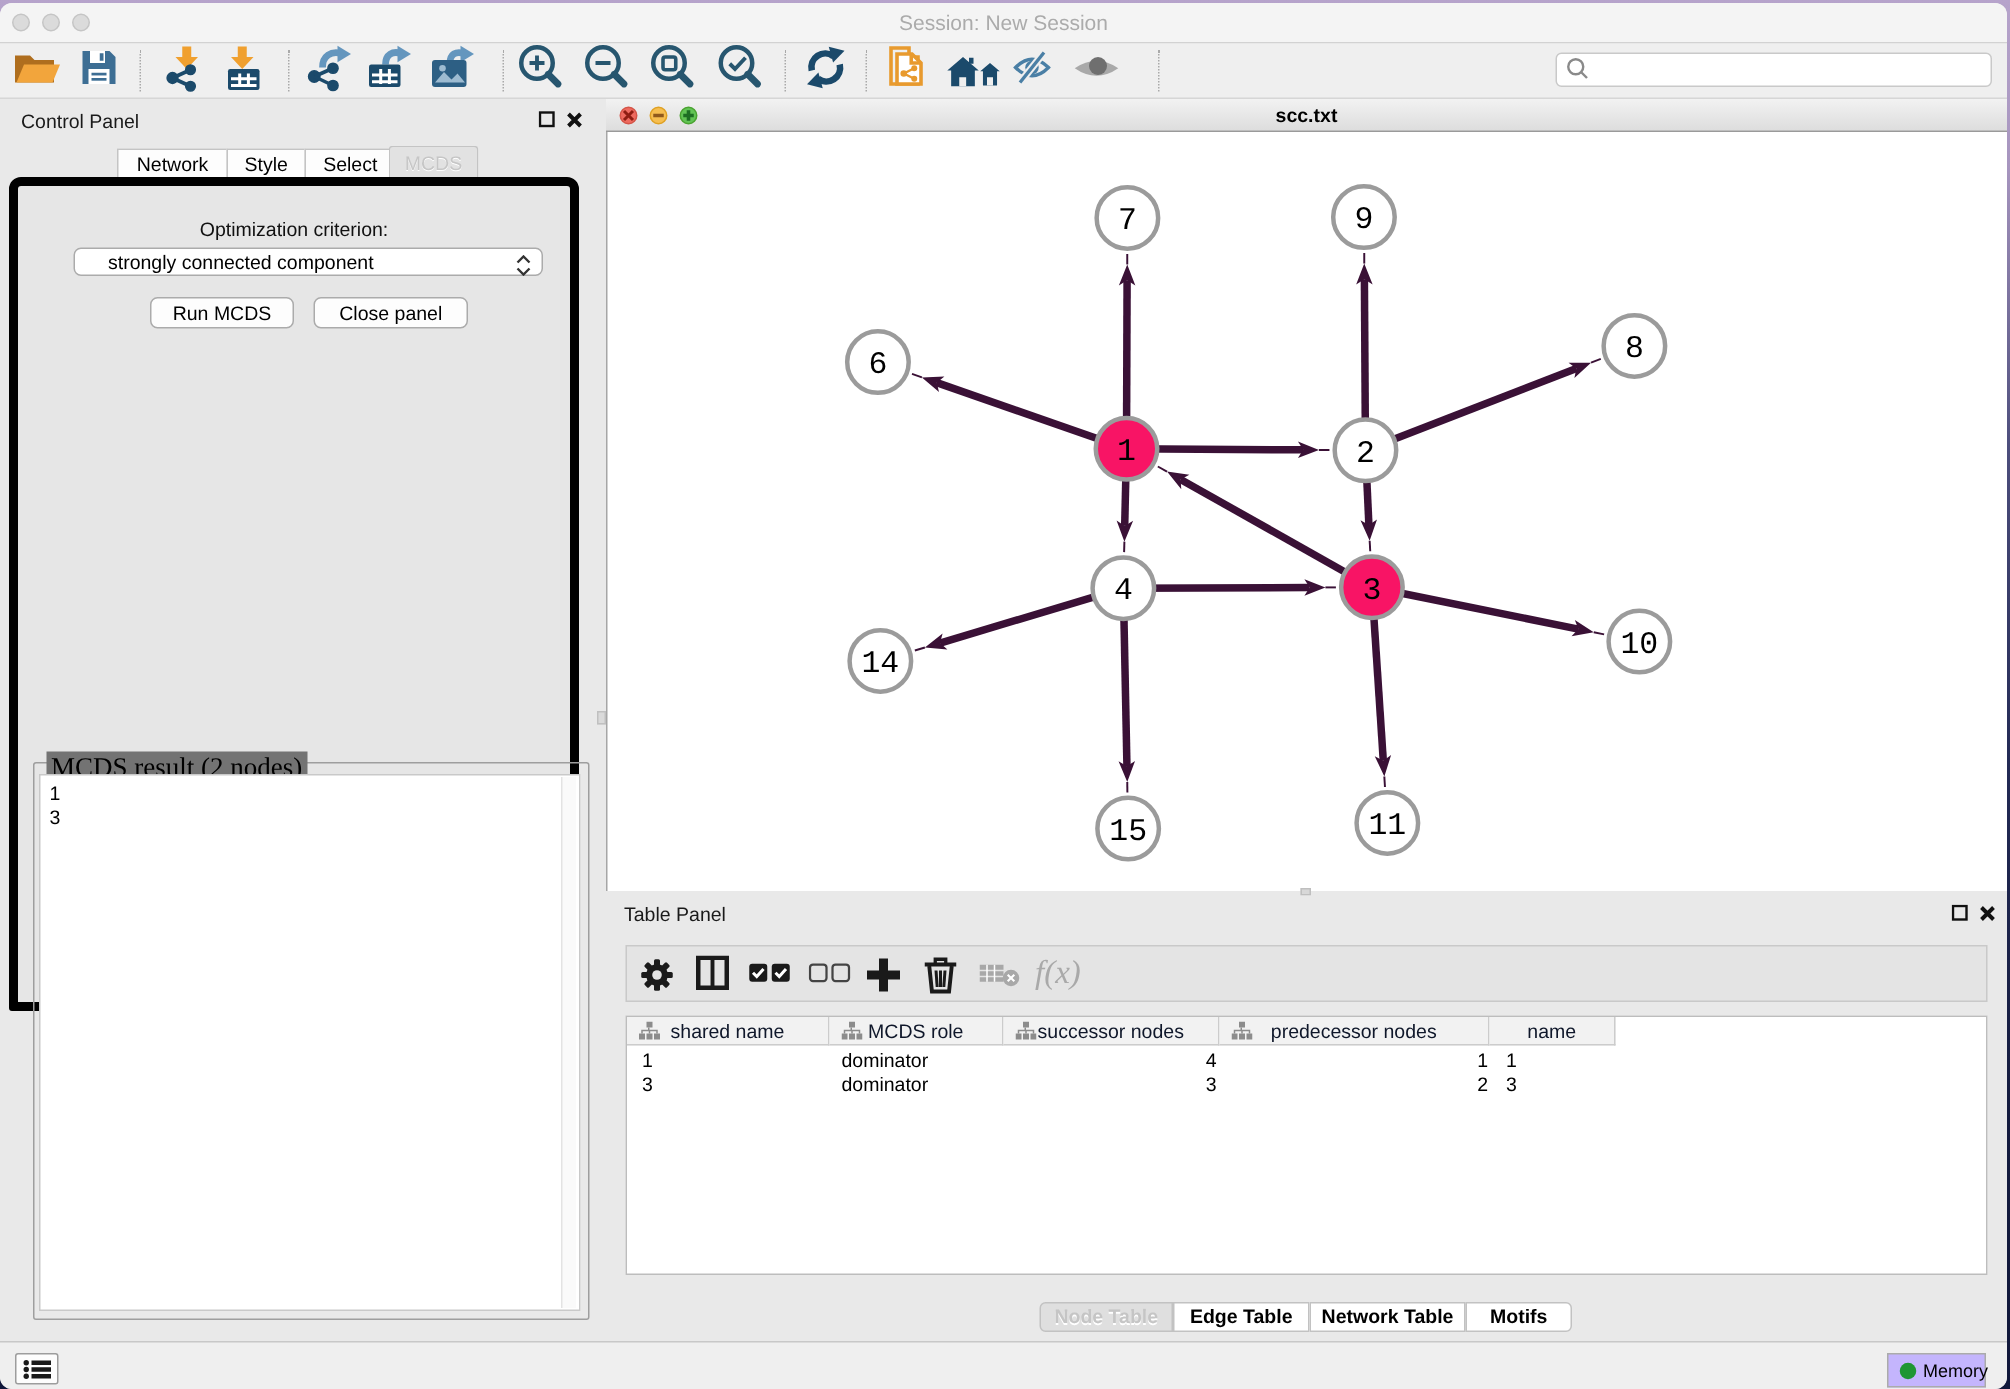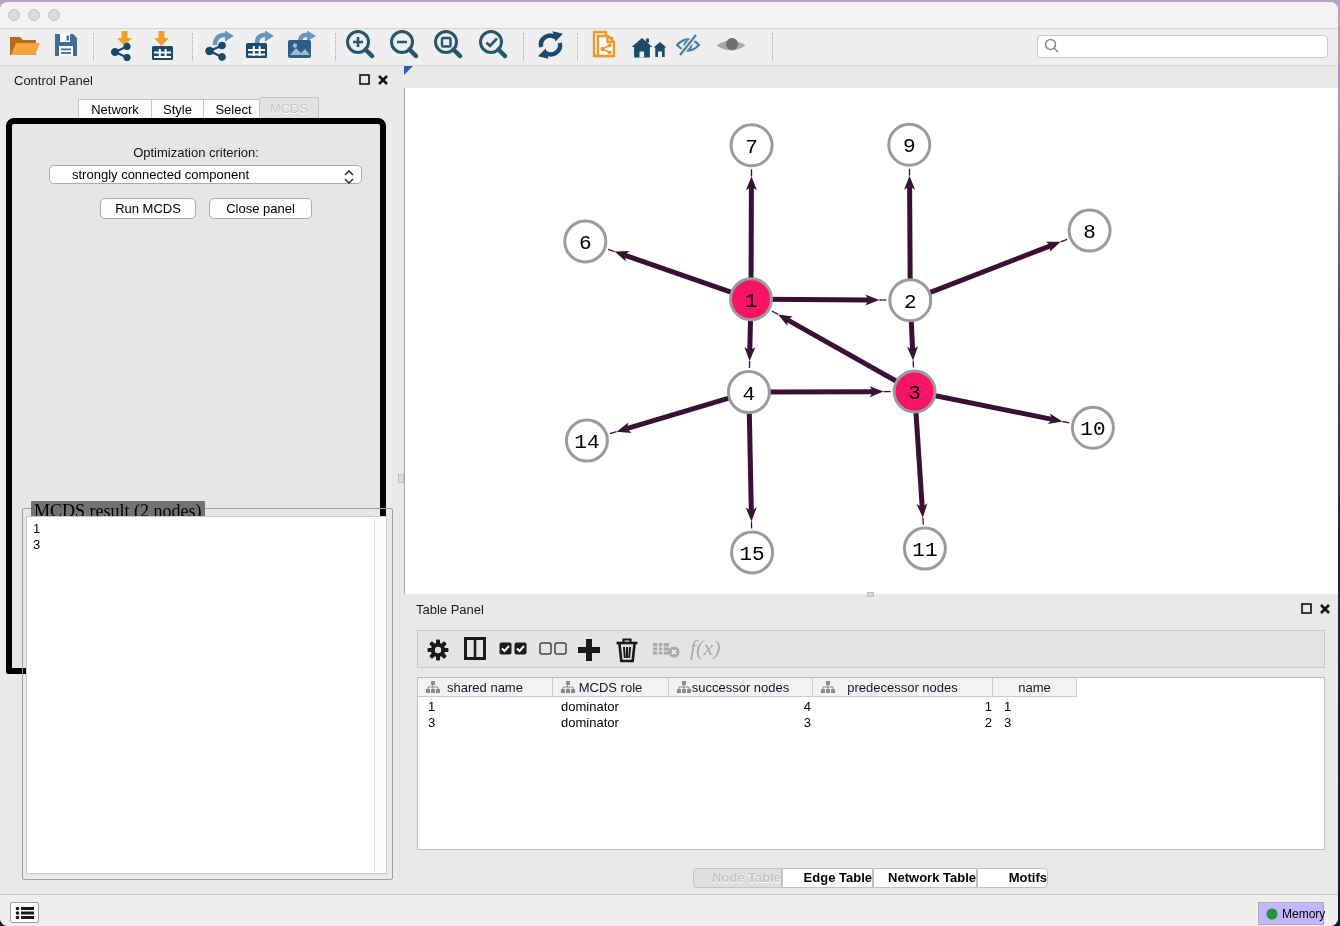--- a/index.html
+++ b/index.html
@@ -35,31 +35,32 @@
 #netname{position:absolute;top:3px;left:0;width:100%;text-align:center;font-size:13px;font-weight:bold;color:#000;}
 #canvas{position:absolute;left:0;top:22px;width:934px;height:506px;background:#fff;border-left:1px solid #A6A6A6;box-sizing:border-box;}
 
 #tpanel{position:absolute;left:404px;top:595px;width:934px;height:296px;background:#E9E9E9;}
 #tphead{position:absolute;left:12px;top:5px;font-size:13px;color:#1a1a1a;}
 #ttoolbar{position:absolute;left:13px;top:33px;width:908px;height:38px;background:#E4E4E4;border:1px solid #C9C9C9;box-sizing:border-box;}
 #ttable{position:absolute;left:13px;top:80px;width:908px;height:173px;background:#fff;border:1px solid #BDBDBD;box-sizing:border-box;}
 .th{position:absolute;top:0;height:19px;background:#F2F2F2;border-right:1px solid #CCC;border-bottom:1px solid #CCC;box-sizing:border-box;font-size:13px;text-align:center;line-height:19px;color:#0f172a;}
 .hicon{position:absolute;left:8px;top:3px;}
 .cell{position:absolute;font-size:13px;color:#000;height:16px;line-height:16px;}
-.btab{position:absolute;top:271px;height:20px;box-sizing:border-box;background:#fff;border:1px solid #C2C2C2;font-size:13px;font-weight:bold;text-align:right;line-height:18px;color:#000;}
+.btab{position:absolute;top:271px;height:20px;box-sizing:border-box;background:#fff;border:1px solid #C2C2C2;font-size:13px;font-weight:bold;text-align:center;line-height:18px;color:#000;}
 
 #statusbar{position:absolute;left:0;top:892px;width:1338px;height:32px;background:#EFEFEF;border-top:1px solid #C8C8C8;}
 #listbtn{position:absolute;left:10px;top:7px;width:29px;height:21px;background:#FDFDFD;border:1px solid #9D9D9D;box-sizing:border-box;border-radius:2px;}
 #membtn{position:absolute;left:1258px;top:7px;width:66px;height:23px;background:#c4b5fd;border:1px solid #ABABAB;box-sizing:border-box;font-size:12px;color:#000;}
 </style></head><body>
 <div id="win">
 <div id="titlebar">
  <div class="tbtn" style="left:8px;"></div>
  <div class="tbtn" style="left:28px;"></div>
  <div class="tbtn" style="left:48px;"></div>
+ <div id="wtitle">Session: New Session</div>
 </div>
 <div id="toolbar">
  <svg class="ticon" style="left:5px" width="36" height="36">
   <path d="M5 10 h10 l3 3 h13 v15 h-26 z" fill="#AF6E1E"></path>
   <path d="M11 16 h24 l-5 12 h-24 z" fill="#F2A53C"></path>
  </svg>
  <svg class="ticon" style="left:48px" width="36" height="36">
   <path d="M7 7 h18 l4 4 v18 h-22 z" fill="#3D6E94"></path>
   <rect x="12" y="7" width="10" height="8" fill="#fff"></rect>
         <rect x="18.5" y="8.5" width="2.5" height="5" fill="#3D6E94"></rect>
@@ -213,20 +214,38 @@
             <div style="padding:4px 0 0 6px;line-height:16px;">1<br>3</div>
     <div id="fsscroll"></div>
    </div>
   </div>
  </div>
 </div>
 <div id="netwin">
  <svg style="position:absolute;left:0;top:0" width="10" height="10">
         <path d="M0 0 h9 l-9 9 z" fill="#2B5FAC"></path>
       </svg>
+ <div id="nettitle">
+  <div class="tl" style="left:9px;background:#EE6A5F;border:1px solid #D45548;">
+          <svg width="10" height="10">
+            <path d="M2 2 L8 8 M8 2 L2 8" stroke="#8F1D12" stroke-width="2"></path>
+          </svg>
+        </div>
+  <div class="tl" style="left:29px;background:#F6BE50;border:1px solid #DFA123;">
+          <svg width="10" height="10">
+            <line x1="1.5" y1="5" x2="8.5" y2="5" stroke="#90591B" stroke-width="2.4"></line>
+          </svg>
+        </div>
+  <div class="tl" style="left:49px;background:#62C455;border:1px solid #4AA330;">
+          <svg width="10" height="10">
+            <path d="M5 1.5 V8.5 M1.5 5 H8.5" stroke="#1E6E23" stroke-width="2.4"></path>
+          </svg>
+        </div>
+  <div id="netname">scc.txt</div>
+ </div>
  <div id="canvas">
   <svg width="933" height="505" style="position:absolute;left:1px;top:0" font-family="Liberation Mono, monospace">
 <line x1="345.0" y1="211.2" x2="345.4" y2="98.8" stroke="#3A1136" stroke-width="5"></line>
 <line x1="345.5" y1="88.3" x2="345.5" y2="81.3" stroke="#3A1136" stroke-width="1.3"></line>
 <polygon points="345.5,88.3 350.9,102.3 345.4,98.8 339.9,102.3" fill="#3A1136"></polygon>
 <line x1="345.0" y1="211.2" x2="218.5" y2="167.1" stroke="#3A1136" stroke-width="5"></line>
 <line x1="208.6" y1="163.6" x2="202.0" y2="161.3" stroke="#3A1136" stroke-width="1.3"></line>
 <polygon points="208.6,163.6 223.6,163.0 218.5,167.1 220.0,173.4" fill="#3A1136"></polygon>
 <line x1="345.0" y1="211.2" x2="462.8" y2="211.9" stroke="#3A1136" stroke-width="5"></line>
 <line x1="473.3" y1="212.0" x2="480.3" y2="212.0" stroke="#3A1136" stroke-width="1.3"></line>

